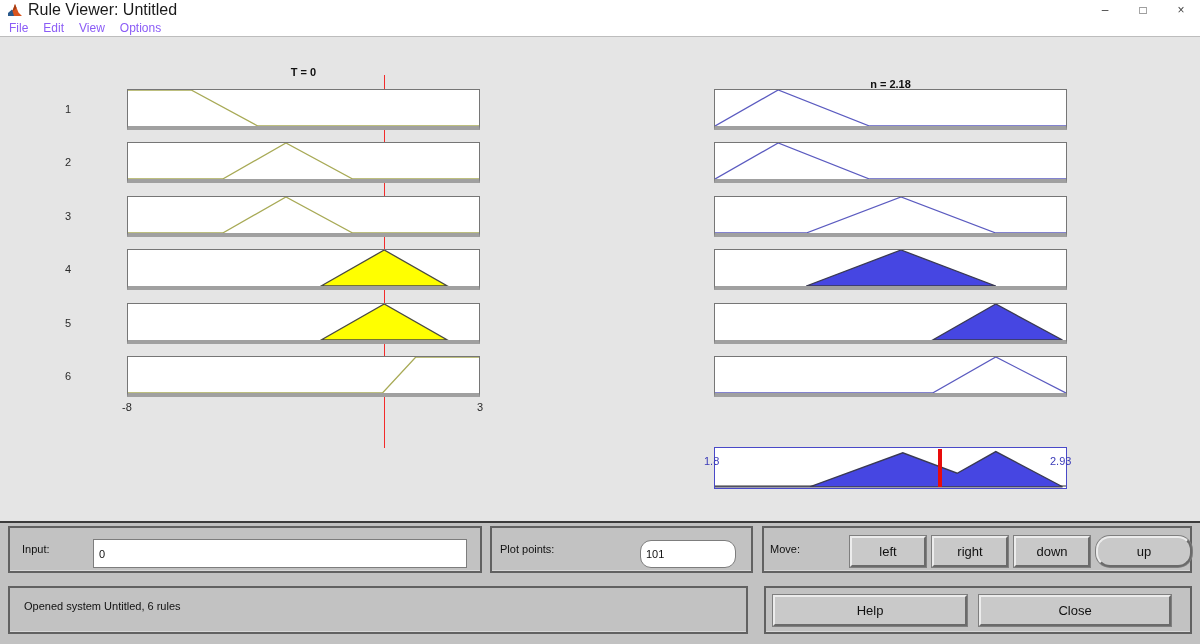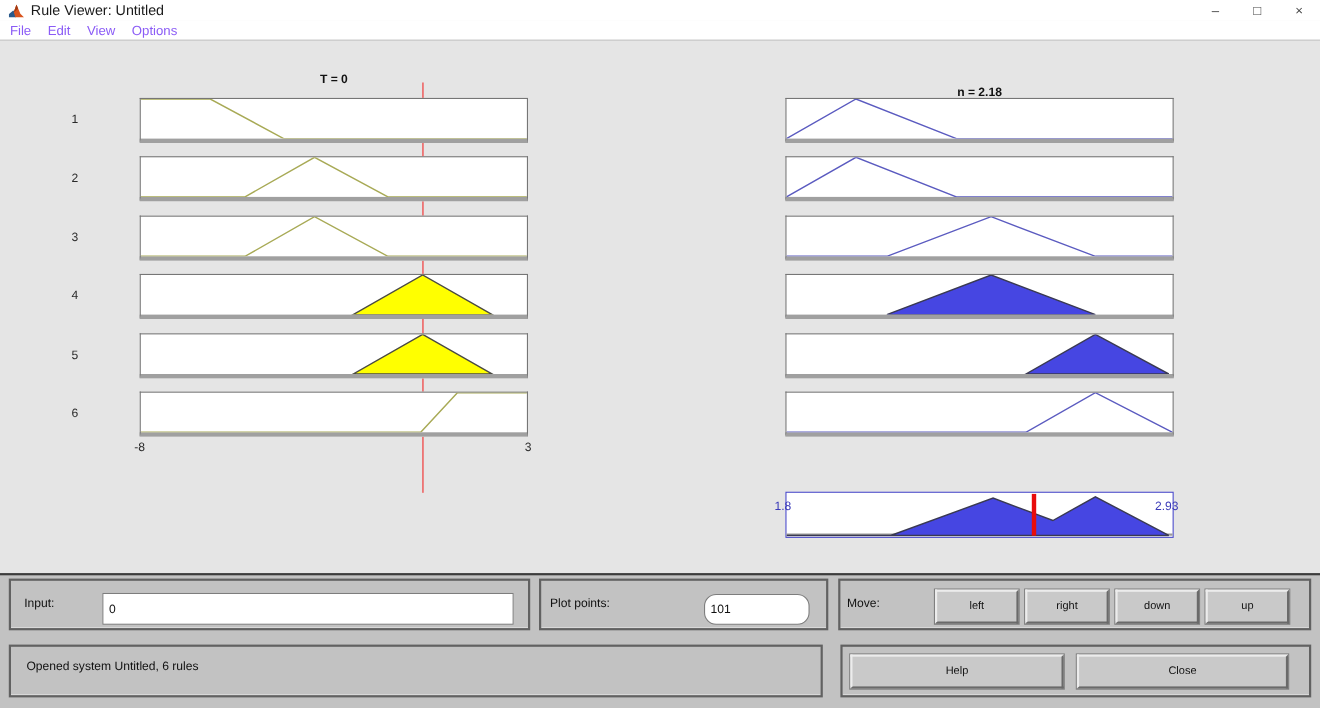--- a/index.html
+++ b/index.html
@@ -4,21 +4,21 @@
 <style>
   * { margin:0; padding:0; box-sizing:border-box; }
   html,body { width:1200px; height:644px; overflow:hidden; }
   body { font-family:"Liberation Sans", sans-serif; }
   .page { position:relative; width:1200px; height:644px; background:#e5e5e5; }
 
   
   .titlebar { position:absolute; top:0; left:0; width:1200px; height:19px;
               background:#ffffff; display:flex; align-items:center; }
   .app-icon { width:14px; height:12px; margin:0 6px 0 8px; }
-  .title-text { font-size:13px; color:#1a1a1a; }
+  .title-text { font-size:16px; color:#1a1a1a; }
   .win-controls { margin-left:auto; display:flex; height:100%; }
   .winbtn { width:38px; height:100%; display:flex; align-items:center; justify-content:center;
             font-size:12px; color:#444; }
 
   
   .menubar { position:absolute; top:19px; left:0; width:1200px; height:18px; background:#ffffff;
              border-bottom:1px solid #bdbdbd; display:flex; align-items:center; gap:15px;
              padding-left:9px; }
   .menu-item { font-size:12px; color:#8b5cf6; }
 
@@ -42,21 +42,21 @@
   .agg-indicator { position:absolute; top:1px; bottom:1px; width:4px; background:#e80c0c; }
 
   
   .bottom-bg { position:absolute; top:521px; left:0; width:1200px; height:123px;
                background:#c2c2c2; border-top:2px solid #3c3c3c; }
   .panel { position:absolute; border:2px solid #616161; background:#c2c2c2;
            box-shadow: inset 0 -1px 0 #d8d8d8; padding-left: 20px; }
   .ctl-label { position:absolute; font-size:11px; color:#111; }
   .field { position:absolute; background:#ffffff; border:1px solid #7d7d7d; font-size:11px;
            padding:0 5px; font-family:"Liberation Sans", sans-serif; color:#111; }
-  .btn3d { position:absolute; background:#c9c9c9; font-size:10px; color:#111;
+  .btn3d { position:absolute; background:#c9c9c9; font-size:13px; color:#111;
            border-top:2px solid #ececec; border-left:2px solid #ececec;
            border-right:2px solid #6a6a6a; border-bottom:2px solid #6a6a6a;
            box-shadow:0 0 0 1px #7f7f7f; display:flex; align-items:center; justify-content:center;
            font-family:"Liberation Sans", sans-serif; cursor:default; }
   .status-text { position:absolute; font-size:11px; color:#111; }
 </style>
 </head>
 <body>
 
 <div class="page">
@@ -178,21 +178,21 @@
   <div class="panel" style="left:490px; top:526px; width:263px; height:47px;">
     <span class="ctl-label" style="left:8px; top:15px;">Plot points:</span>
     <input class="field" style="left: 148px; top: 12px; width: 96px; height: 28px; border-radius: 11px;" value="101">
   </div>
 
   <div class="panel" style="left:762px; top:526px; width:430px; height:47px;">
     <span class="ctl-label" style="left:6px; top:15px;">Move:</span>
     <div class="btn3d" style="left:86px; top:8px; width:76px; height:31px;">left</div>
     <div class="btn3d" style="left:168px; top:8px; width:76px; height:31px;">right</div>
     <div class="btn3d" style="left:250px; top:8px; width:76px; height:31px;">down</div>
-    <div class="btn3d" style="left:332px; top:8px; width:76px; height:31px;">up</div>
+    <div class="btn3d" style="left:332px; top:8px; width:96px; height:31px;border-radius:14px;">up</div>
   </div>
 
   <div class="panel" style="left:8px; top:586px; width:740px; height:48px;">
     <span class="status-text" style="left:14px; top:12px;">Opened system Untitled, 6 rules</span>
   </div>
 
   <div class="panel" style="left:764px; top:586px; width:428px; height:48px;">
     <div class="btn3d" style="left:213px; top:7px; width:192px; height:31px;">Close</div>
     <div class="btn3d" style="left:7px; top:7px; width:194px; height:31px;">Help</div>
   </div>

